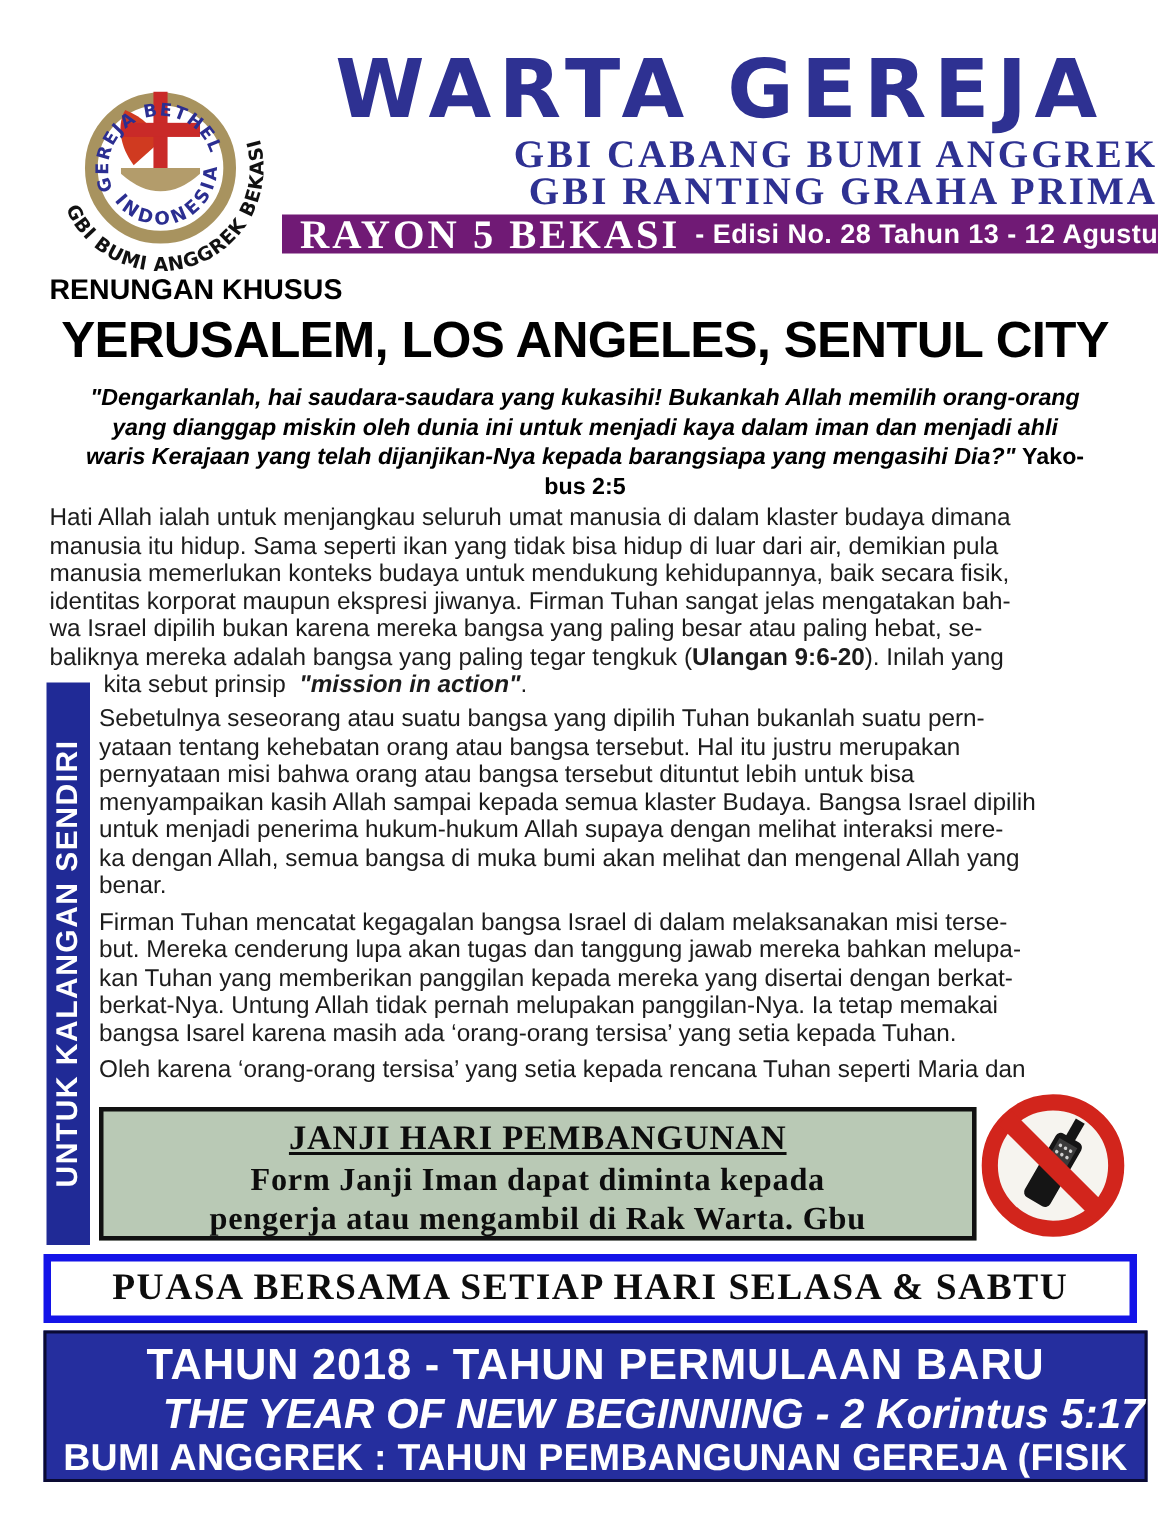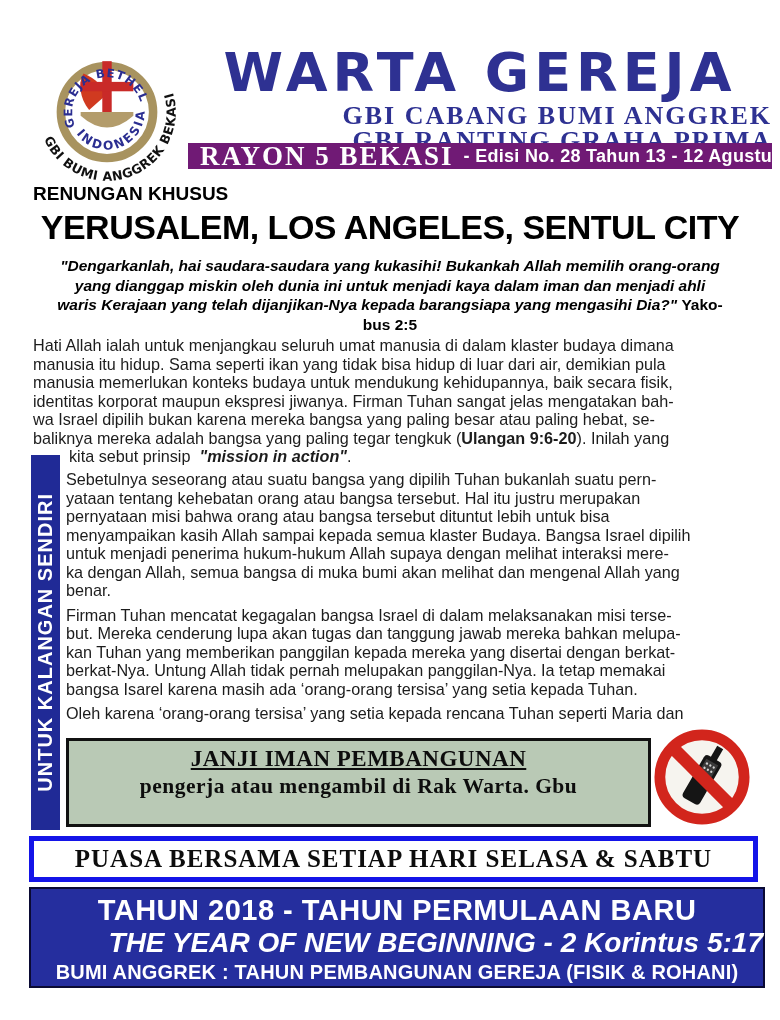--- a/index.html
+++ b/index.html
@@ -3,21 +3,21 @@
 <meta charset="utf-8">
 <style>
   html,body{margin:0;padding:0;background:#e8e8e8;}
   .page{position:relative;width:780px;height:1020px;background:#ffffff;overflow:hidden;
         font-family:"Liberation Sans",sans-serif;margin:0 auto;}
 
   
   .logo{position:absolute;left:24px;top:32px;}
   .header-text{position:absolute;left:188px;top:30px;width:584px;}
   .warta{font-family:"DejaVu Sans",sans-serif;font-weight:900;font-size:54px;line-height:60px;
-         letter-spacing:5px;color:#2e3192;text-align:center;white-space:nowrap;margin-top:13px;}
+         letter-spacing:5px;color:#2e3192;text-align:center;white-space:nowrap;}
   .sub{font-family:"Liberation Serif",serif;font-weight:700;font-size:26px;line-height:25px;
        letter-spacing:2px;color:#2e3192;text-align:right;white-space:nowrap;}
   .banner{position:absolute;left:188px;top:143px;width:584px;height:26px;background:#701a75;
           color:#fff;display:flex;align-items:center;padding-left:12px;box-sizing:border-box;}
   .banner-region{font-family:"Liberation Serif",serif;font-weight:700;font-size:27px;
                  letter-spacing:2px;white-space:nowrap;}
   .banner-edition{font-weight:700;font-size:18px;margin-left:10px;white-space:nowrap;letter-spacing:0.3px;}
 
   
   .section-label{position:absolute;left:33px;top:183px;font-size:19px;font-weight:800;color:#000;}
@@ -47,21 +47,21 @@
 
   
   .fasting{position:absolute;left:29px;top:836px;width:729px;height:46px;border:5px solid #1414e8;
            box-sizing:border-box;background:#fff;display:flex;align-items:center;justify-content:center;}
   .fasting span{font-family:"Liberation Serif",serif;font-weight:700;font-size:25px;
                 letter-spacing:1px;color:#0d0d0d;white-space:nowrap;}
   .footer{position:absolute;left:29px;top:887px;width:736px;height:101px;background:#252e9e;
           border:2px solid #0a0a33;box-sizing:border-box;color:#fff;text-align:center;padding-top:5px;}
   .footer-l1{font-size:29px;font-weight:800;line-height:32px;letter-spacing:0.5px;}
   .footer-l2{font-size:28px;font-weight:800;font-style:italic;line-height:33px;text-align:right;}
-  .footer-l3{font-size:20px;font-weight:700;line-height:27px;letter-spacing:0.2px;}
+  .footer-l3{font-size:25px;font-weight:700;line-height:27px;letter-spacing:0.2px;}
 </style>
 </head>
 <body>
 
 <div class="page">
 
   <div class="logo">
     <svg width="166" height="160" viewBox="0 0 170 170">
       <defs>
         <path id="arcTop" d="M 48 85 A 37 37 0 0 1 122 85"></path>
@@ -120,21 +120,22 @@
 berkat-Nya. Untung Allah tidak pernah melupakan panggilan-Nya. Ia tetap memakai
 bangsa Isarel karena masih ada ‘orang-orang tersisa’ yang setia kepada Tuhan.</div>
     <div class="para">Oleh karena ‘orang-orang tersisa’ yang setia kepada rencana Tuhan seperti Maria dan</div>
   </div>
 
   <div class="sidebar">
     <span>UNTUK KALANGAN SENDIRI</span>
   </div>
 
   <div class="notice">
-    <div class="notice-title">JANJI IMAN PEMBANGUNAN</div>
+    <div class="notice-title">JANJI HARI PEMBANGUNAN</div>
+    <div class="notice-line">Form Janji Iman dapat diminta kepada</div>
     <div class="notice-line">pengerja atau mengambil di Rak Warta. Gbu</div>
   </div>
 
   <div class="nophone">
     <svg width="98" height="98" viewBox="0 0 100 100">
       <circle cx="50" cy="50" r="43" fill="#f6f4ef" stroke="#d2251c" stroke-width="11"></circle>
       <g transform="rotate(30 50 53)">
         <rect x="46" y="15" width="7" height="15" fill="#151515"></rect>
         <rect x="40" y="28" width="20" height="50" rx="4" fill="#151515"></rect>
         <rect x="43" y="32" width="14" height="15" fill="#3a3a3a"></rect>

